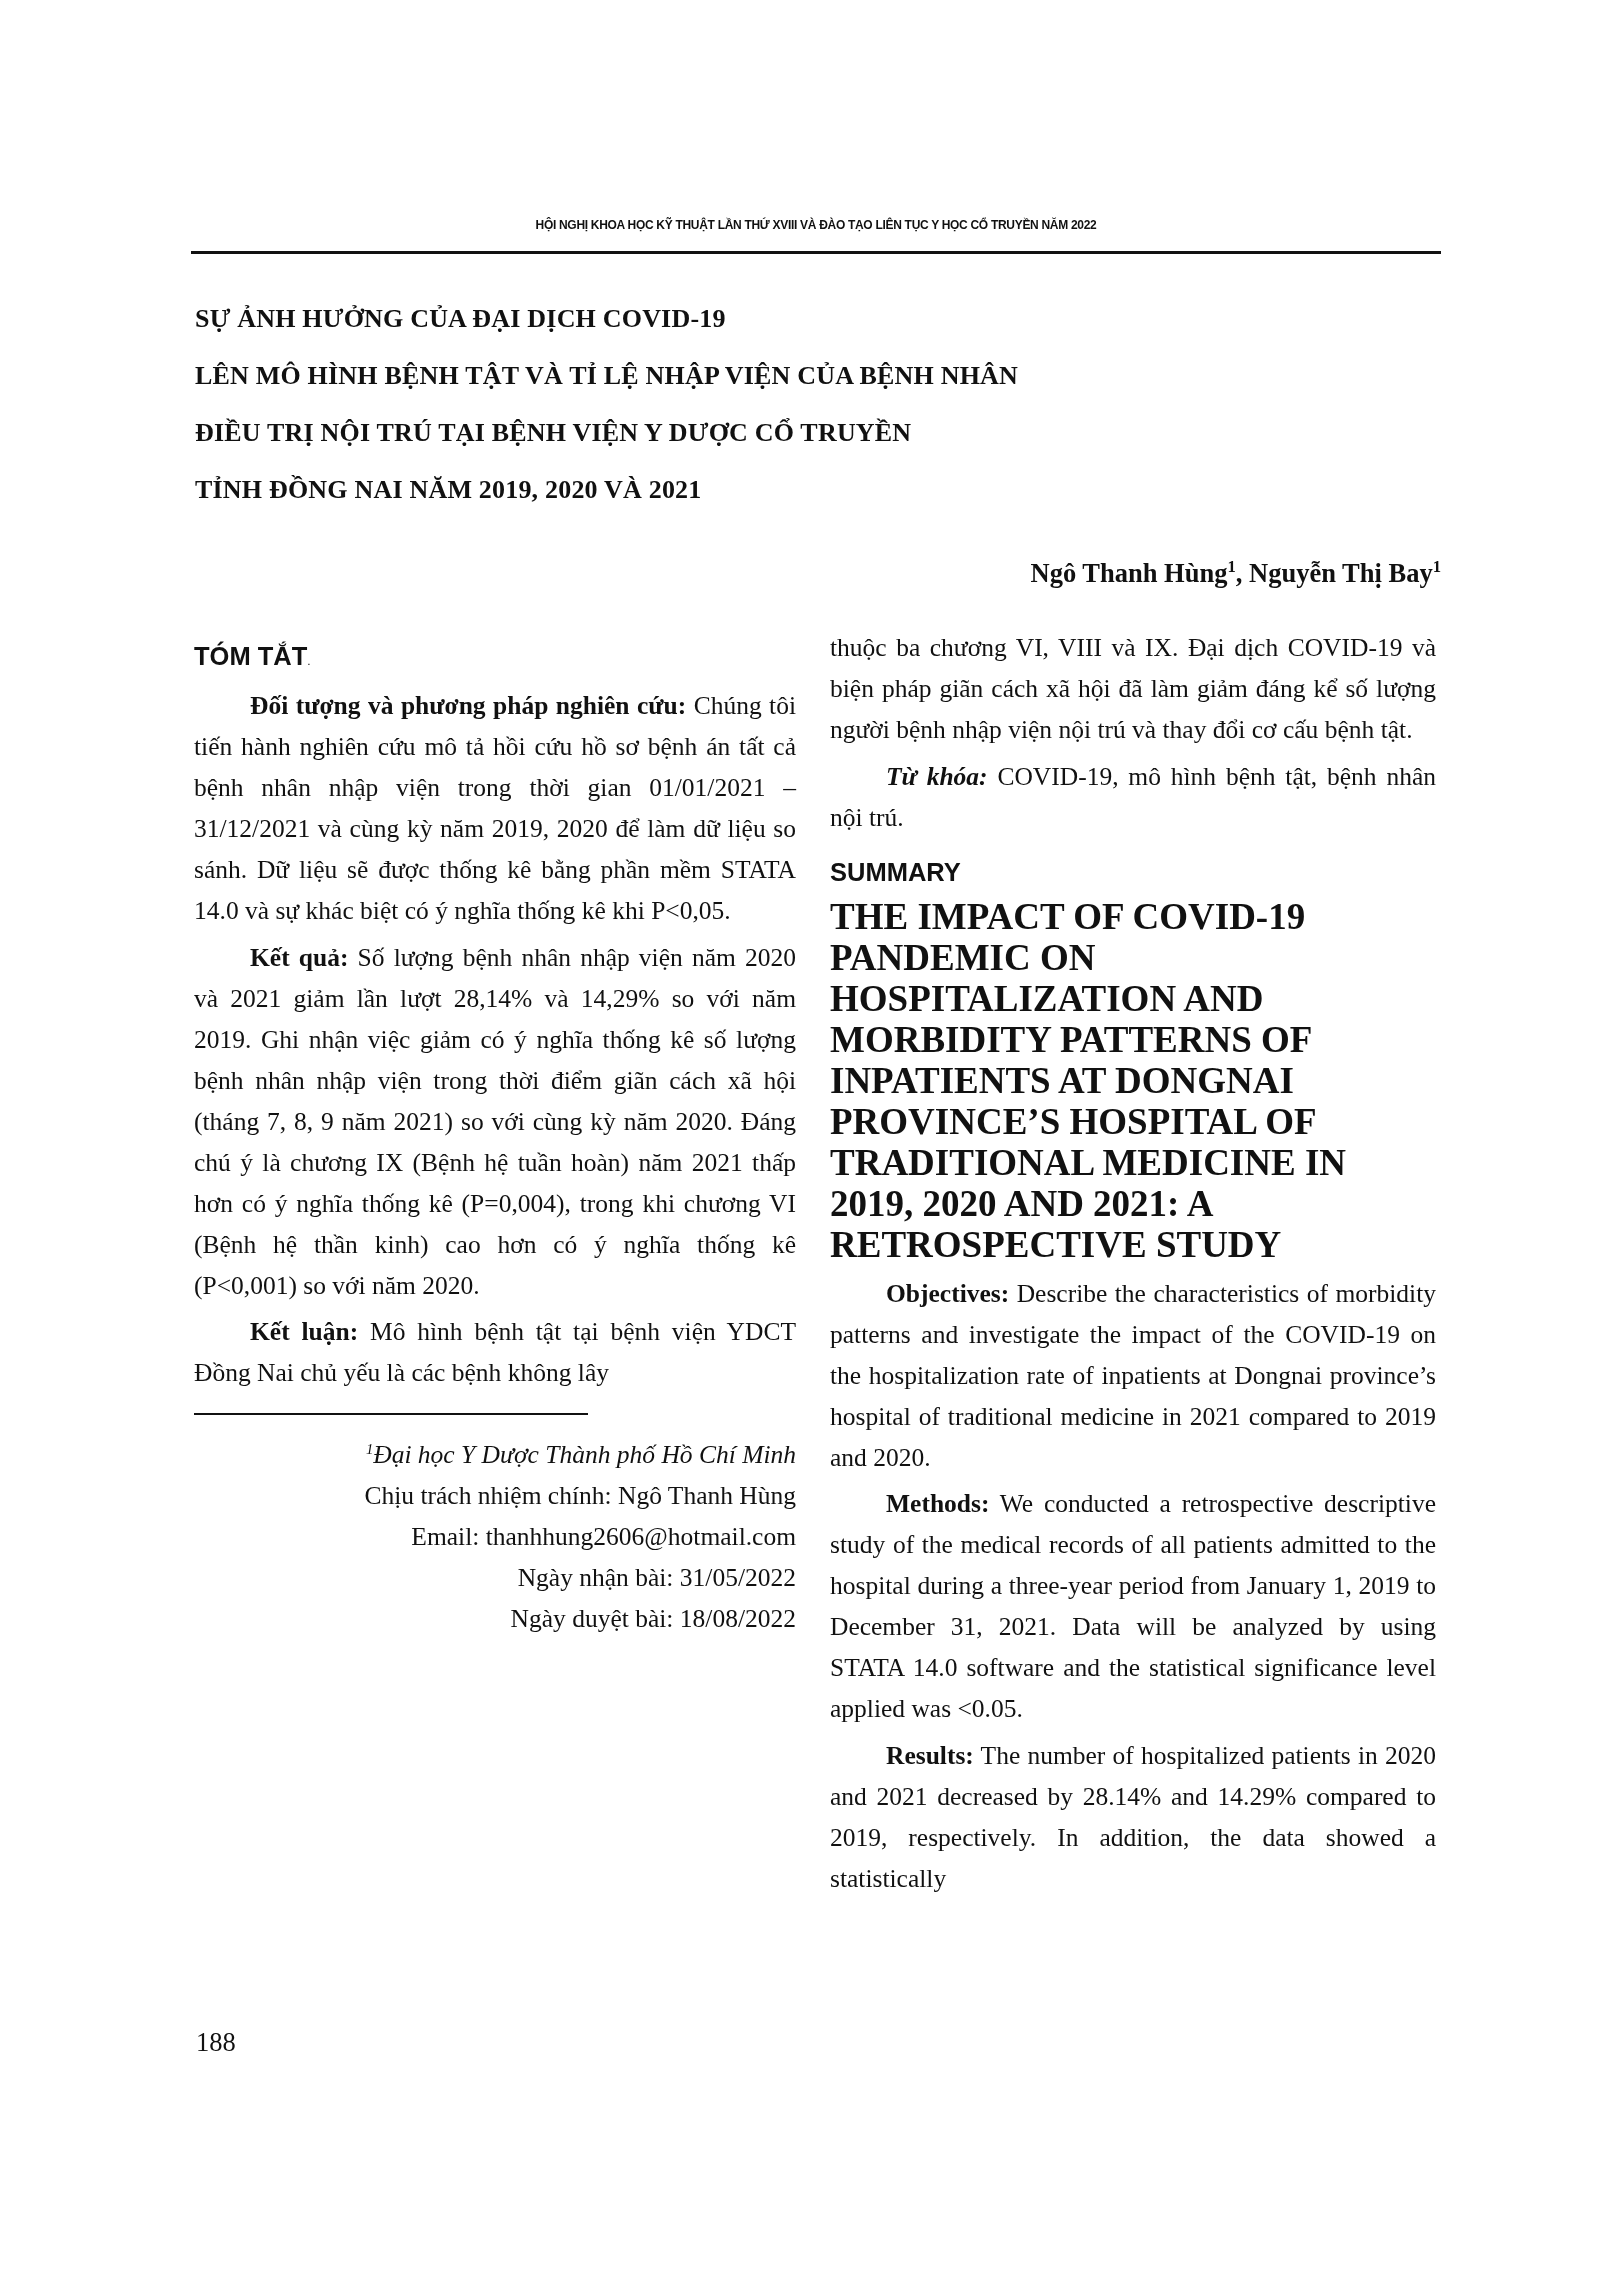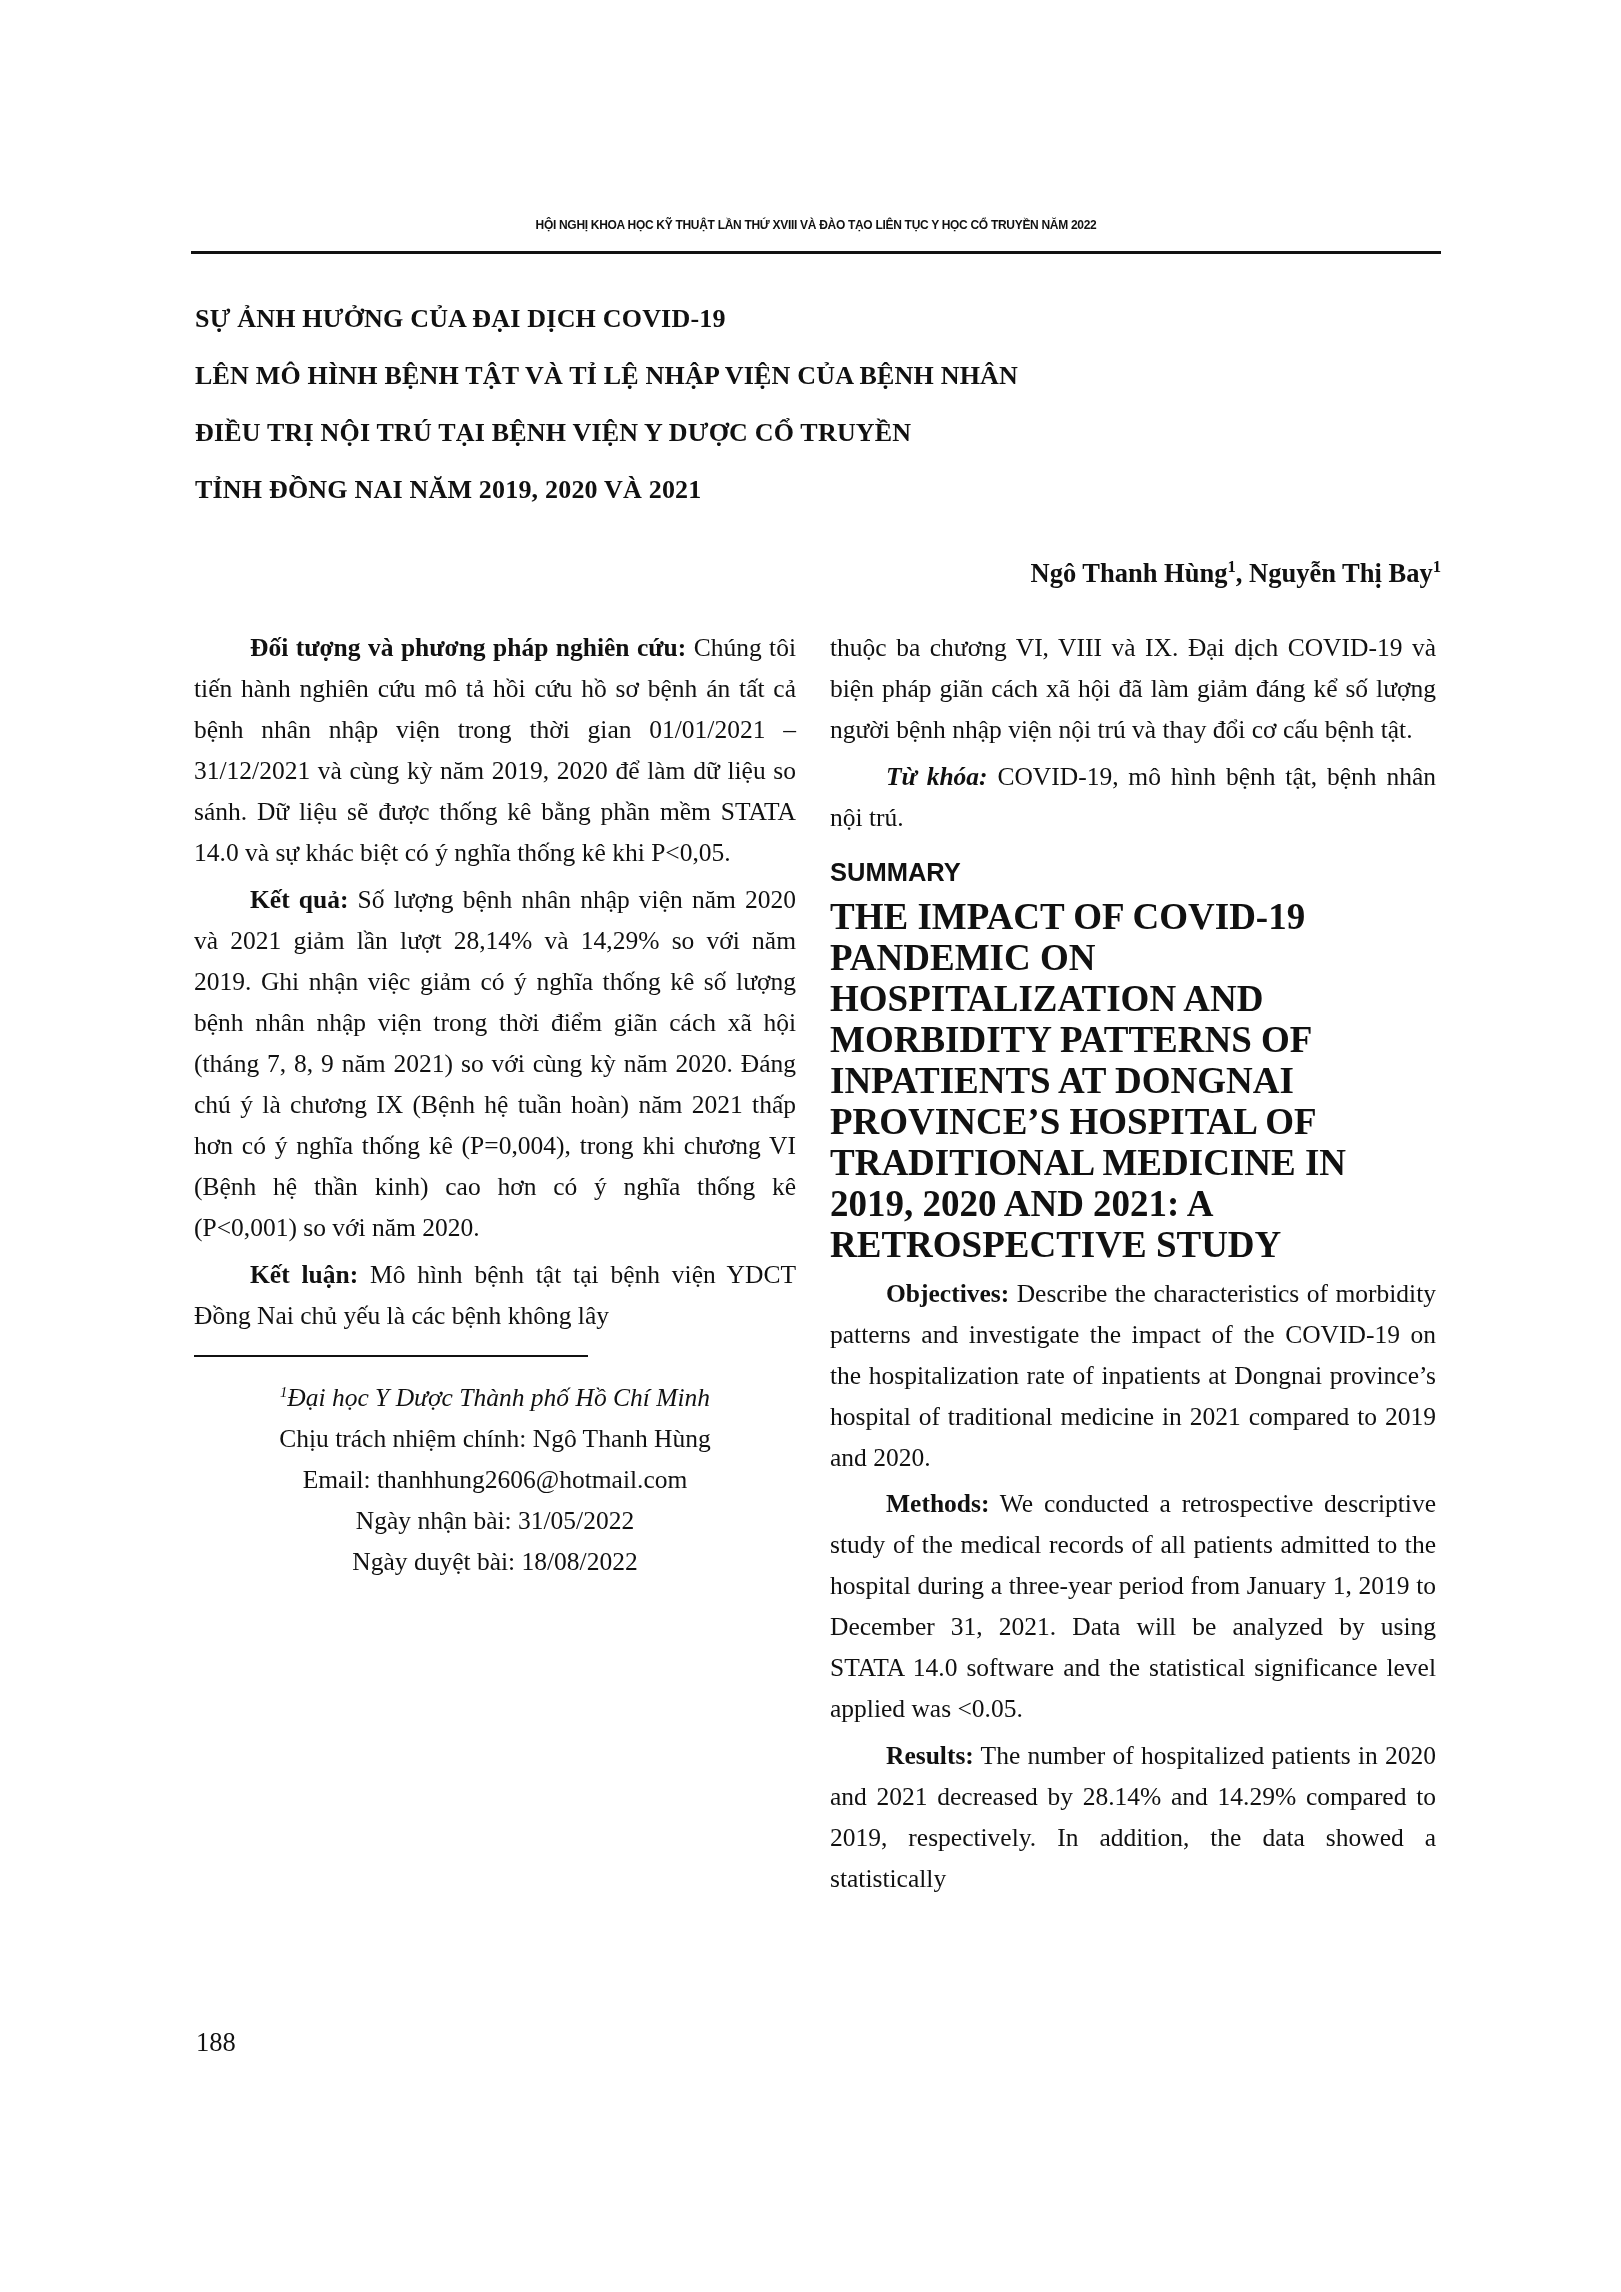--- a/index.html
+++ b/index.html
@@ -25,21 +25,21 @@
   .col-left { left: 194px; }
   .col-right { left: 830px; width: 606px; }
   .sec-head { font-family: "Liberation Sans", sans-serif; font-weight: bold; font-size: 25.5px; line-height: 39px; margin: 9.8px 0 3.9px 0; }
   .sec-head .dot { font-size: 11.8px; font-weight: normal; }
   p { margin: 0 0 5.9px 0; text-indent: 56px; }
   p.noindent { text-indent: 0; }
   .lead { font-weight: bold; }
   .lead-it { font-weight: bold; font-style: italic; }
   .en-title { text-align: left; font-weight: bold; font-size: 37px; line-height: 41px; margin: 3.9px 0 7.8px 0; text-indent: 0; }
   .footnote-rule { width: 394px; height: 2px; background: #111; margin: 19.6px 0 13.7px 0; }
-  .fn { text-indent: 0; margin: 0; font-size: 25.5px; line-height: 41px; text-align: center; }
+  .fn { text-indent: 0; margin: 0; font-size: 25.5px; line-height: 41px; text-align: right; }
   .fn i sup { font-size: 14.7px; }
   .page-number { position: absolute; left: 196px; top: 2027px; font-family: "Liberation Serif", serif; font-size: 26.5px; }
 </style>
 </head>
 <body>
 
 <div class="running-header">HỘI NGHỊ KHOA HỌC KỸ THUẬT LẦN THỨ XVIII VÀ ĐÀO TẠO LIÊN TỤC Y HỌC CỔ TRUYỀN NĂM 2022</div>
 <div class="header-rule"></div>
 
 <div class="title">
@@ -47,20 +47,21 @@
   <div>LÊN MÔ HÌNH BỆNH TẬT VÀ TỈ LỆ NHẬP VIỆN CỦA BỆNH NHÂN</div>
   <div>ĐIỀU TRỊ NỘI TRÚ TẠI BỆNH VIỆN Y DƯỢC CỔ TRUYỀN</div>
   <div>TỈNH ĐỒNG NAI NĂM 2019, 2020 VÀ 2021</div>
 </div>
 
 <div class="authors">
   <span>Ngô Thanh Hùng</span><sup>1</sup><span>, </span><span>Nguyễn Thị Bay</span><sup>1</sup>
 </div>
 
 <div class="col col-left">
+  <div class="sec-head"><span>TÓM TẮT</span><span class="dot">.</span></div>
   <p><span class="lead">Đối tượng và phương pháp nghiên cứu:</span><span> Chúng tôi tiến hành nghiên cứu mô tả hồi cứu hồ sơ bệnh án tất cả bệnh nhân nhập viện trong thời gian 01/01/2021 – 31/12/2021 và cùng kỳ năm 2019, 2020 để làm dữ liệu so sánh. Dữ liệu sẽ được thống kê bằng phần mềm STATA 14.0 và sự khác biệt có ý nghĩa thống kê khi P&lt;0,05.</span></p>
   <p><span class="lead">Kết quả:</span><span> Số lượng bệnh nhân nhập viện năm 2020 và 2021 giảm lần lượt 28,14% và 14,29% so với năm 2019. Ghi nhận việc giảm có ý nghĩa thống kê số lượng bệnh nhân nhập viện trong thời điểm giãn cách xã hội (tháng 7, 8, 9 năm 2021) so với cùng kỳ năm 2020. Đáng chú ý là chương IX (Bệnh hệ tuần hoàn) năm 2021 thấp hơn có ý nghĩa thống kê (P=0,004), trong khi chương VI (Bệnh hệ thần kinh) cao hơn có ý nghĩa thống kê (P&lt;0,001) so với năm 2020.</span></p>
   <p><span class="lead">Kết luận:</span><span> Mô hình bệnh tật tại bệnh viện YDCT Đồng Nai chủ yếu là các bệnh không lây</span></p>
 
   <div class="footnote-rule"></div>
   <div>
     <p class="fn"><i><sup>1</sup><span>Đại học Y Dược Thành phố Hồ Chí Minh</span></i></p>
     <p class="fn">Chịu trách nhiệm chính: Ngô Thanh Hùng</p>
     <p class="fn">Email: thanhhung2606@hotmail.com</p>
     <p class="fn">Ngày nhận bài: 31/05/2022</p>

